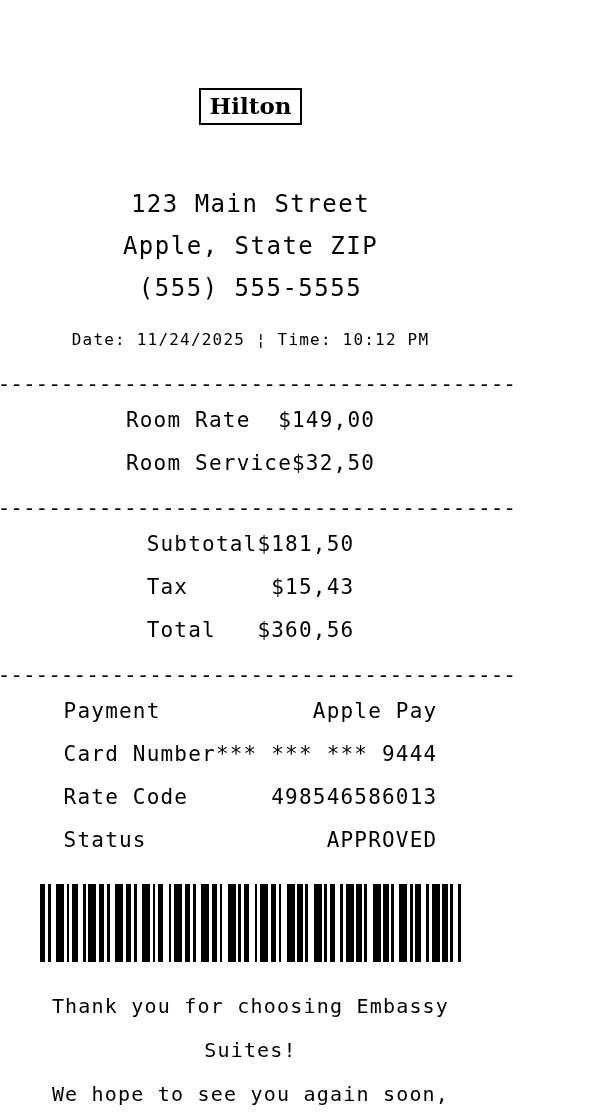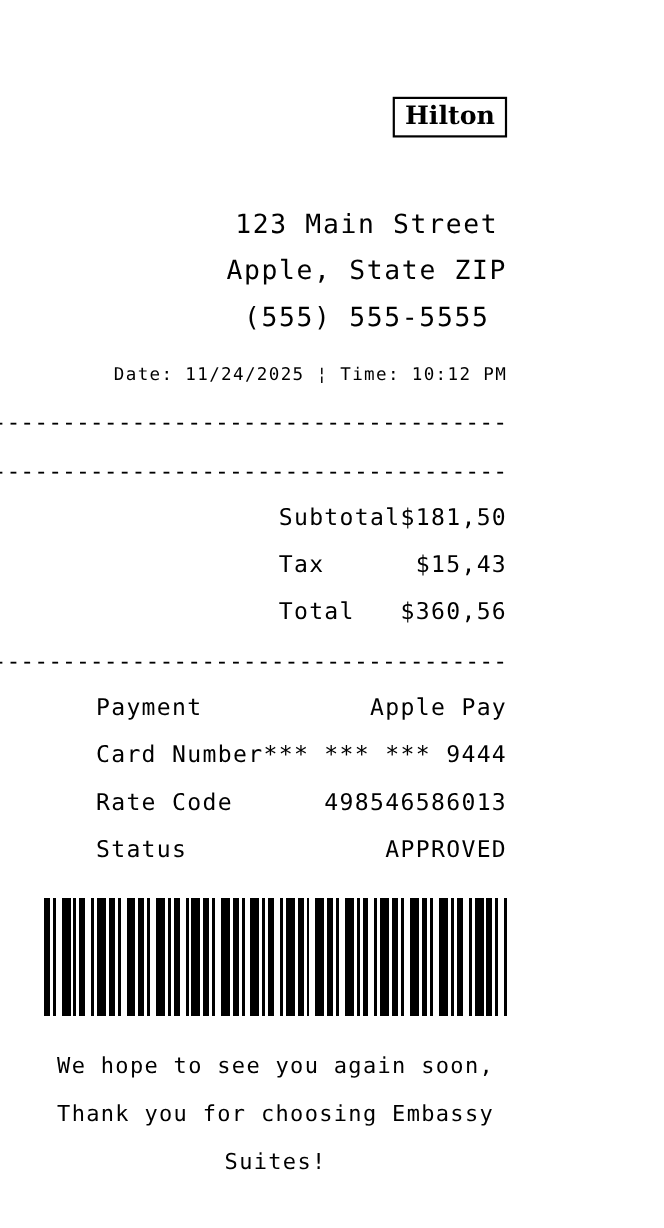--- a/index.html
+++ b/index.html
@@ -15,21 +15,21 @@
     position: relative;
     overflow: hidden;
   }
   .receipt {
     width: 501px;
     height: 1116px;
     box-sizing: border-box;
     padding: 0 40px;
     display: flex;
     flex-direction: column;
-    align-items: flex-end;
+    align-items: center;
   }
 
   
   .logo-wrap {
     margin-top: 88px;
     display: flex;
     justify-content: center;
   }
   .logo-box {
     border: 2px solid #000;
@@ -116,20 +116,30 @@
   <div class="address">
     <div>123 Main Street</div>
     <div>Apple, State ZIP</div>
     <div>(555) 555-5555</div>
   </div>
 
   <div class="datetime">Date: 11/24/2025 ¦ Time: 10:12 PM</div>
 
   <div class="divider">------------------------------------------</div>
 
+  <div class="rows">
+    <div class="row">
+      <span class="label">Room Rate</span>
+      <span class="value">$149,00</span>
+    </div>
+    <div class="row">
+      <span class="label">Room Service</span>
+      <span class="value">$32,50</span>
+    </div>
+  </div>
 
   <div class="divider">------------------------------------------</div>
 
   <div class="rows">
     <div class="row">
       <span class="label">Subtotal</span>
       <span class="value">$181,50</span>
     </div>
     <div class="row">
       <span class="label">Tax</span>
@@ -252,17 +262,17 @@
       <rect x="487.287" y="0" width="3.338" height="108" fill="#000"></rect>
       <rect x="490.624" y="0" width="3.338" height="108" fill="#000"></rect>
       <rect x="493.962" y="0" width="3.338" height="108" fill="#000"></rect>
       <rect x="500.637" y="0" width="3.338" height="108" fill="#000"></rect>
       <rect x="503.975" y="0" width="3.338" height="108" fill="#000"></rect>
       <rect x="510.650" y="0" width="3.338" height="108" fill="#000"></rect>
       <rect x="520.662" y="0" width="3.338" height="108" fill="#000"></rect>
     </svg>
 
   <div class="footer">
+    <div>Thank you for choosing Embassy Suites!</div>
     <div>We hope to see you again soon,</div>
-    <div>Thank you for choosing Embassy Suites!</div>
   </div>
 
 </div>
 
 </body></html>

